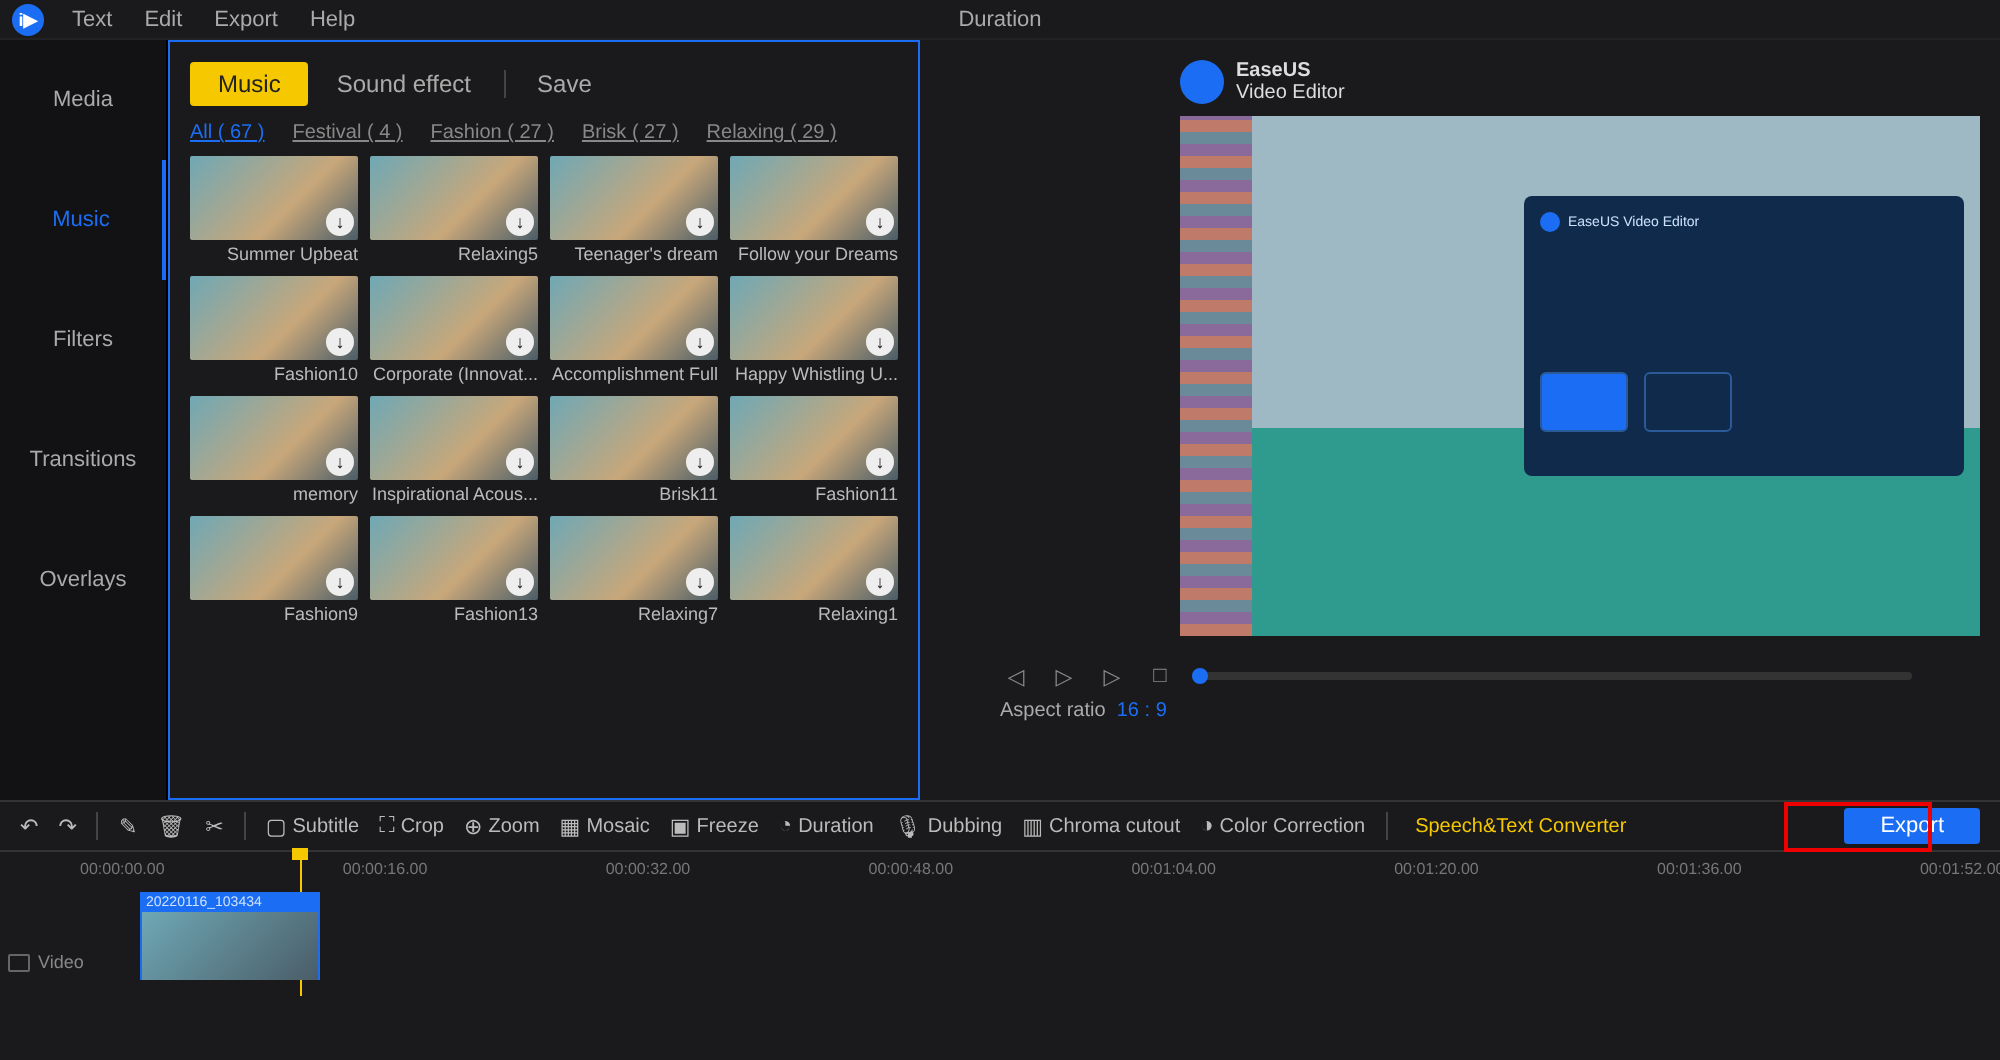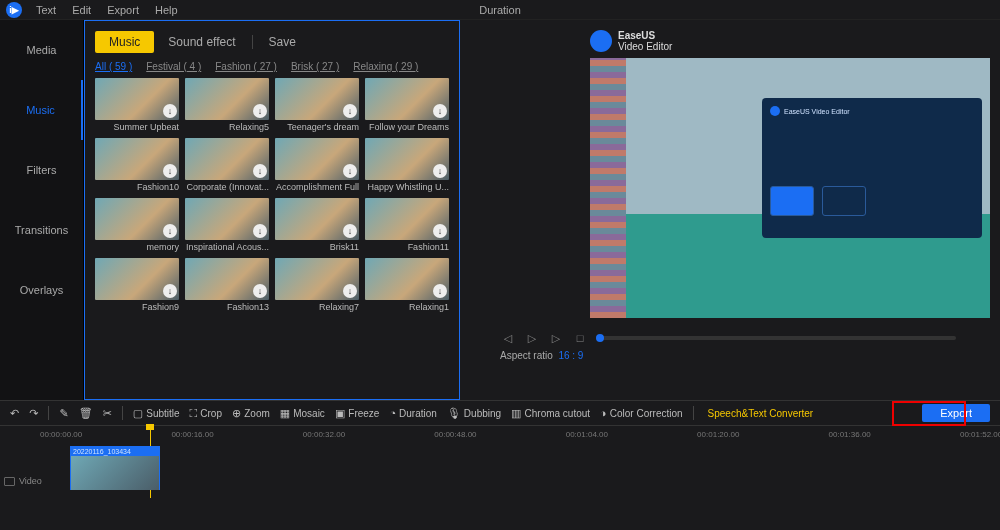--- a/index.html
+++ b/index.html
@@ -98,21 +98,21 @@
   </div>
 
   <div class="library">
     <div class="lib-tabs">
       <div class="lt active">Music</div>
       <div class="lt">Sound effect</div>
       <div class="sep"></div>
       <div class="lt">Save</div>
     </div>
     <div class="cats">
-      <span class="cat active">All ( 59 )</span>
+      <span class="cat active">All ( 67 )</span>
       <span class="cat">Festival ( 4 )</span>
       <span class="cat">Fashion ( 27 )</span>
       <span class="cat">Brisk ( 27 )</span>
       <span class="cat">Relaxing ( 29 )</span>
     </div>
     <div class="grid" id="grid">
         <div class="card">
           <div class="thumb">
             <div class="dl">↓</div>
           </div>

